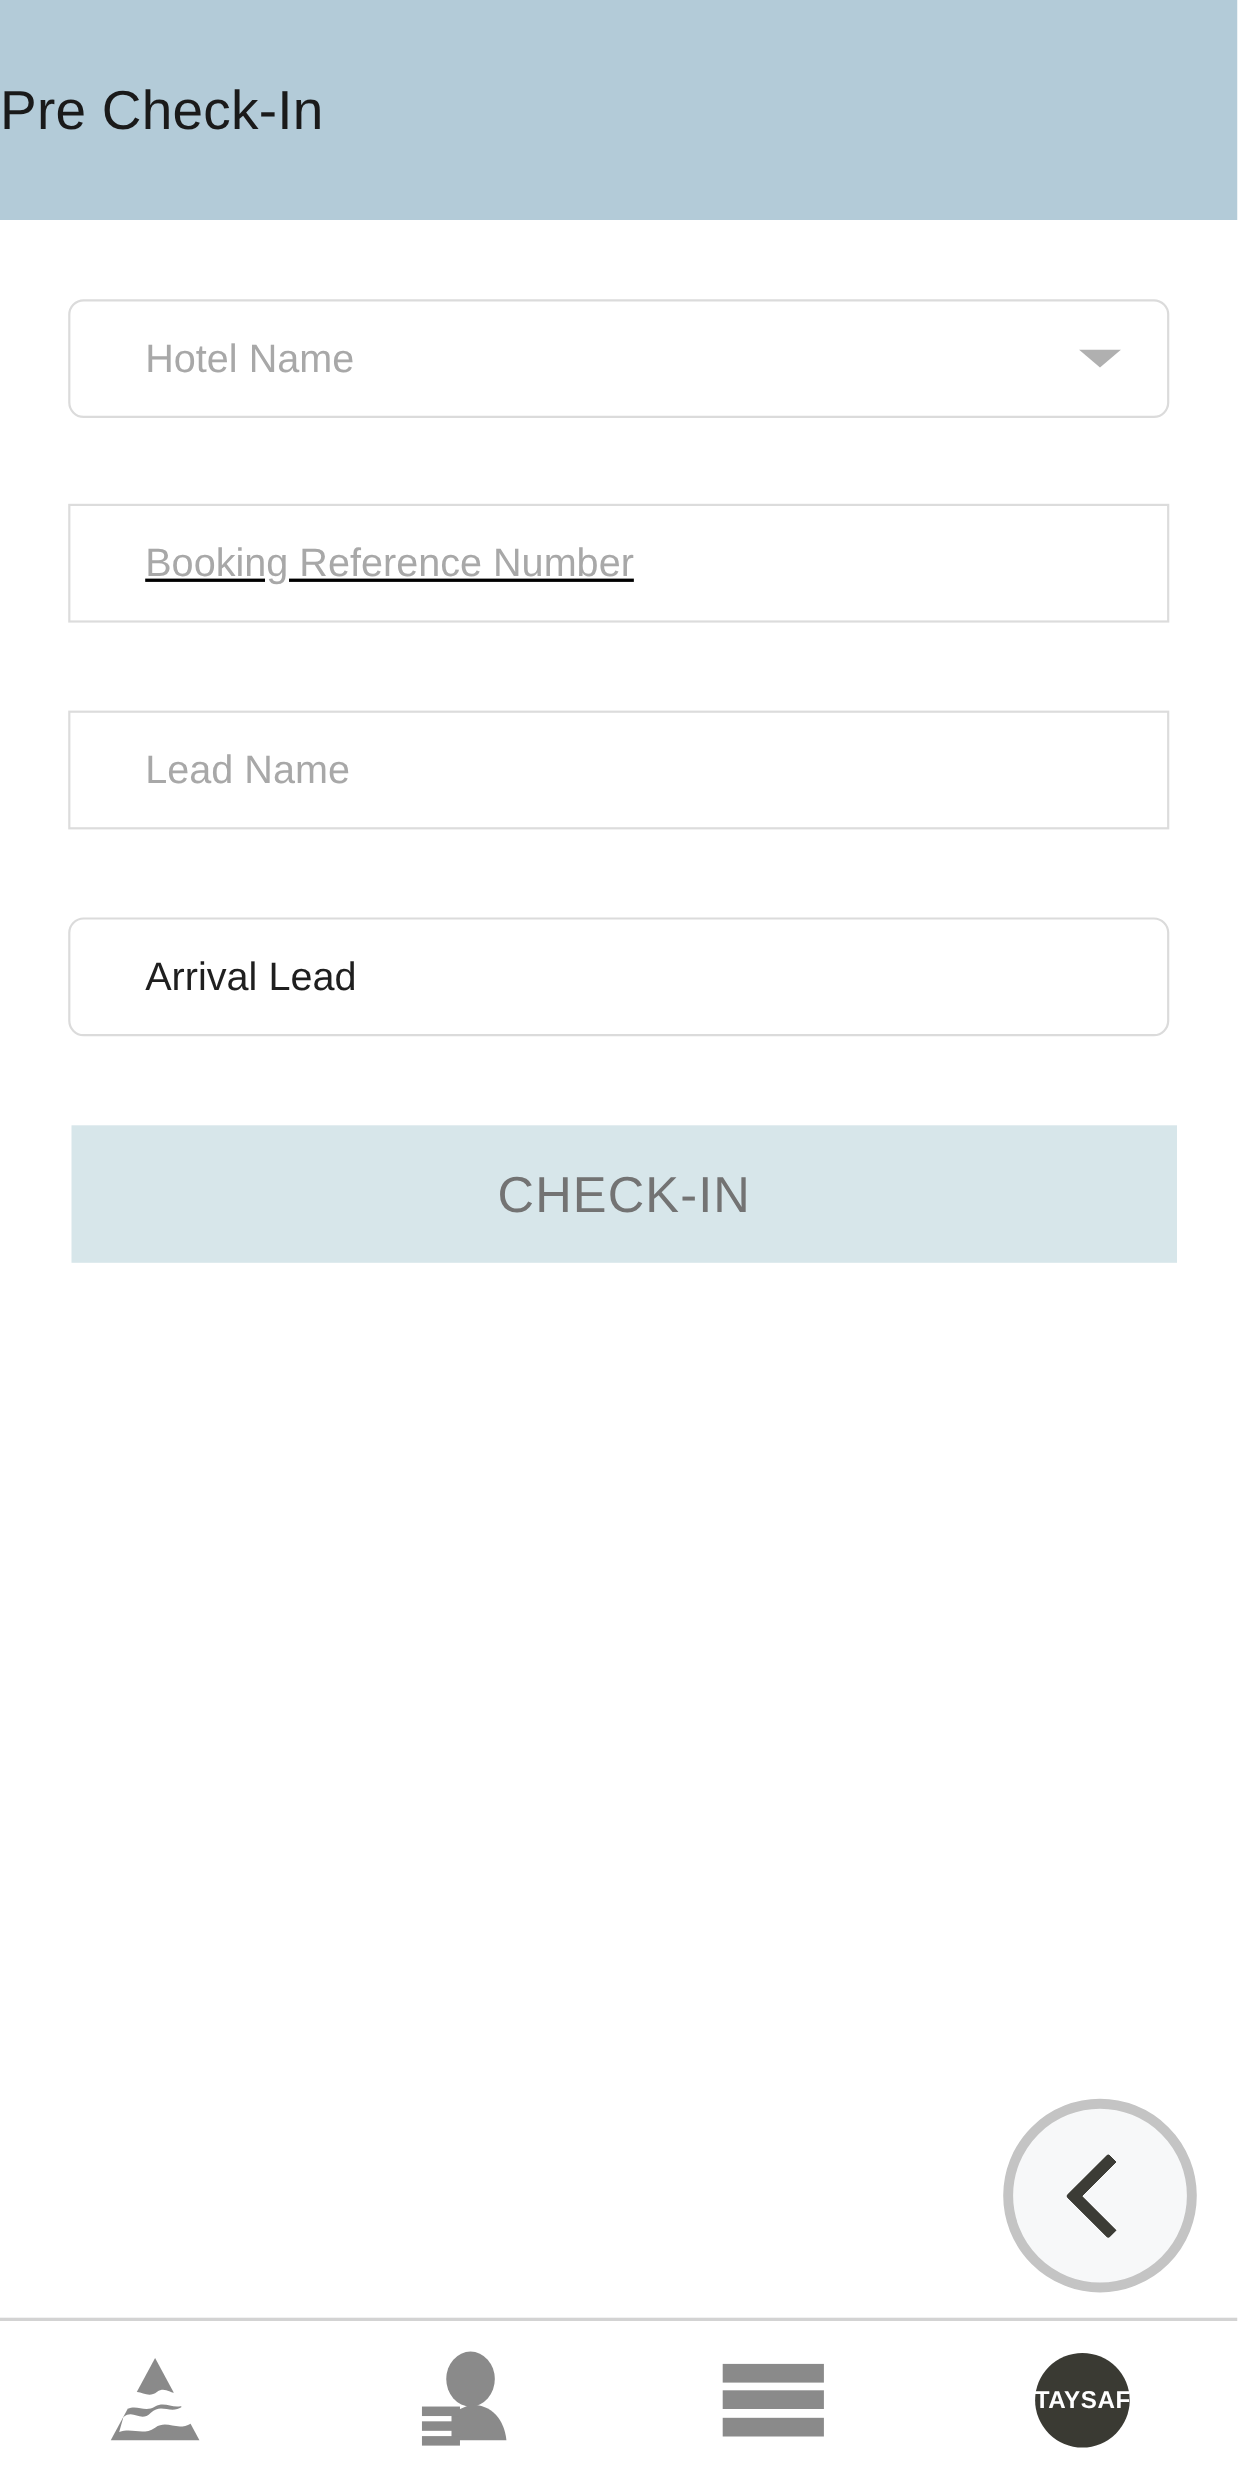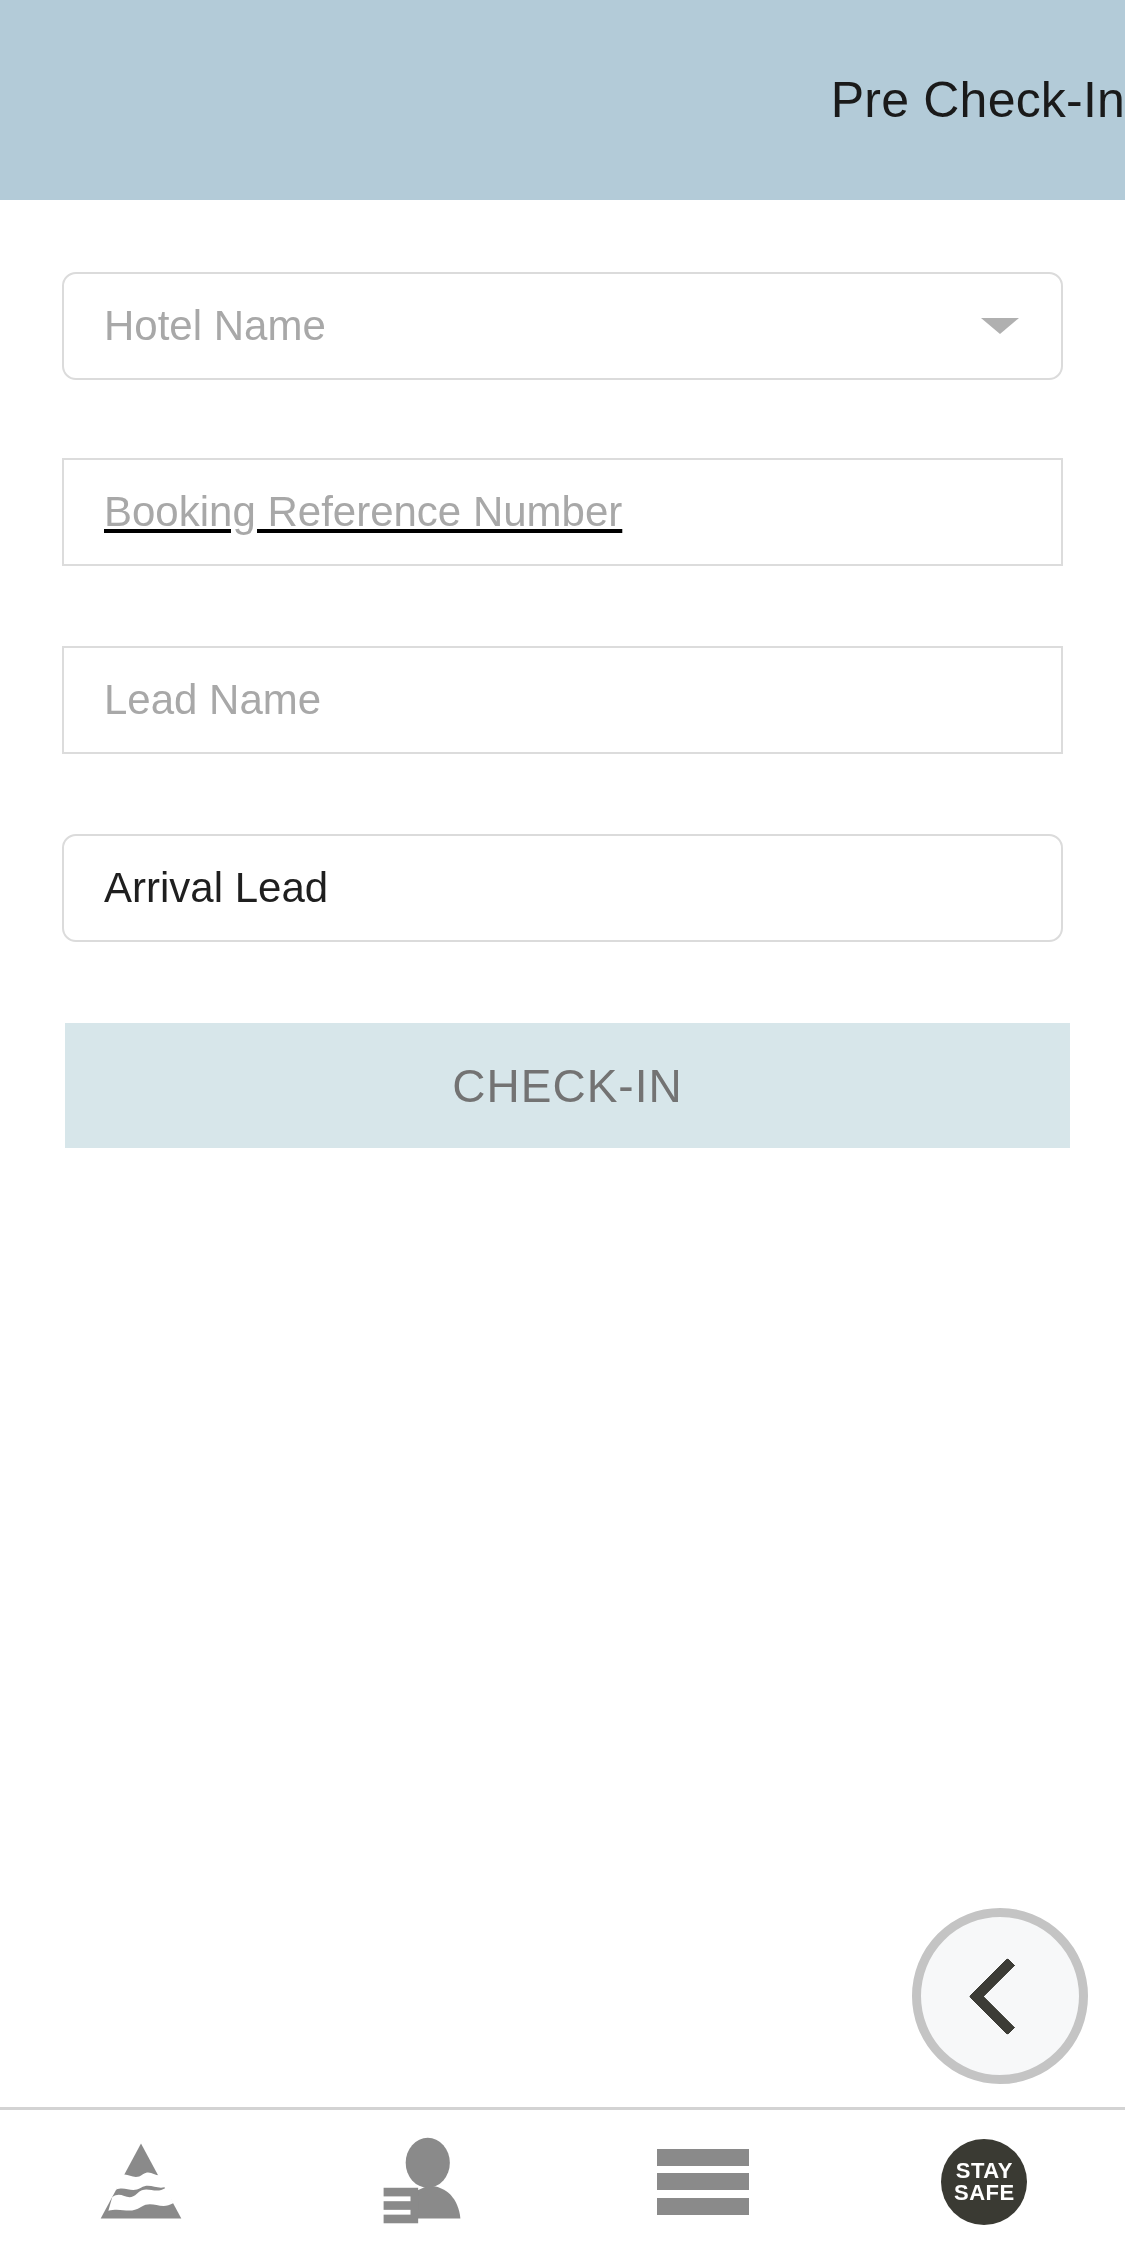--- a/index.html
+++ b/index.html
@@ -18,21 +18,21 @@
   
   .header {
     position: absolute;
     left: 0;
     top: 0;
     width: 1125px;
     height: 200px;
     background: #b3cbd8;
     display: flex;
     align-items: center;
-    justify-content: flex-end;
+    justify-content: flex-start;
   }
   .header-title {
     font-size: 50px;
     color: #1a1a1a;
     font-weight: 400;
     letter-spacing: 0.2px;
   }
 
   
   .form-area {
@@ -51,22 +51,22 @@
     background: #ffffff;
     border: 2px solid #dcdcdc;
     display: flex;
     align-items: center;
   }
   .field.rounded {
     border-radius: 14px;
     border-color: #dbdbdb;
   }
   .field-text {
-    padding-left: 40px;
-    font-size: 42px;
+    padding-left: 68px;
+    font-size: 36px;
     color: #a8a8a8;
     font-weight: 400;
     white-space: nowrap;
   }
   .field-text.filled {
     color: #1f1f1f;
   }
 
   .field-f1 { top: 72px; }
   .field-f2 { top: 258px; text-decoration: underline; }
@@ -170,21 +170,21 @@
     height: 17px;
     background: #8a8a8a;
   }
 
   .icon-staysafe {
     width: 86px;
     height: 86px;
     border-radius: 50%;
     background: #3a3a33;
     display: flex;
-    flex-direction: column;
+    flex-direction: row;
     align-items: center;
     justify-content: center;
     line-height: 1.0;
   }
   .icon-staysafe span {
     color: #ffffff;
     font-size: 22px;
     font-weight: bold;
     letter-spacing: 0.5px;
     font-family: "Liberation Sans", sans-serif;

